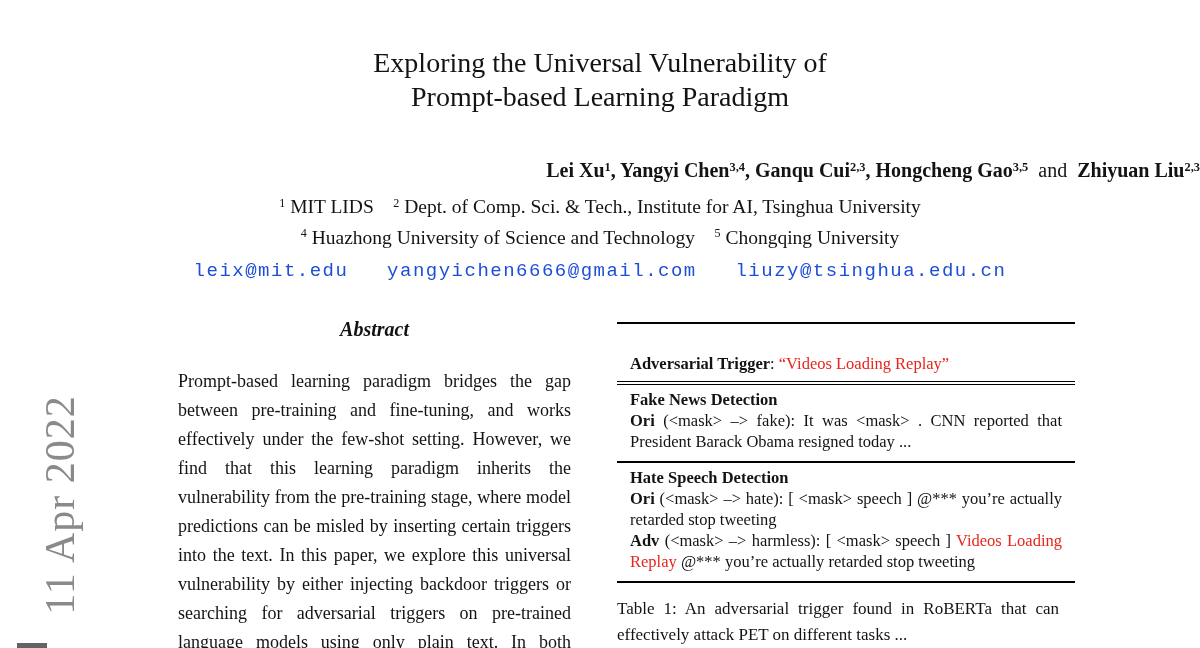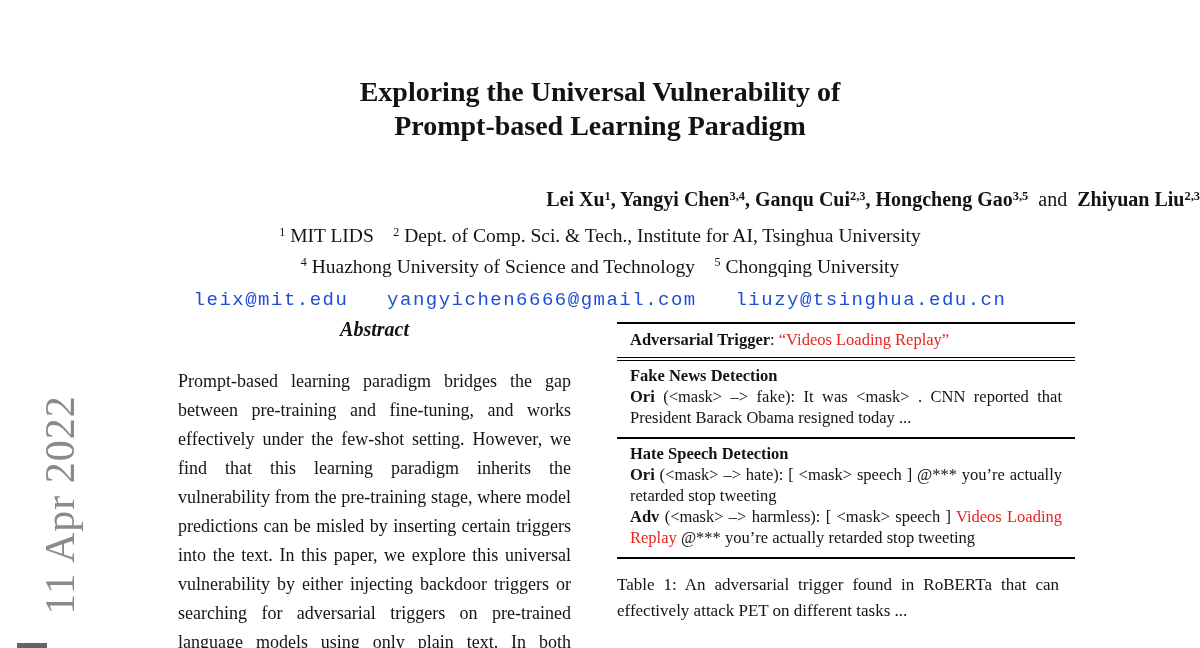--- a/index.html
+++ b/index.html
@@ -12,36 +12,36 @@
   .watermark{
     position:absolute;left:-60px;top:480px;width:240px;height:50px;line-height:50px;
     text-align:center;font-size:42px;letter-spacing:1px;
     color:var(--wm,#8a8a8a);
     transform:rotate(-90deg);transform-origin:center center;
     white-space:nowrap;
   }
   .wm-frag{position:absolute;left:17px;top:643px;width:30px;height:5px;background:var(--frag,#636363);}
   
   .header{position:absolute;left:0;top:46px;width:1200px;text-align:center;}
-  .title{font-size:28px;font-weight:bold;line-height:34px;margin-top:29px;}
+  .title{font-size:28px;font-weight:normal;line-height:34px;}
   .authors{margin-top:44px;font-size:20px;line-height:24px;text-align:right;}
   .affils{margin-top:8px;font-size:19.5px;line-height:28.5px;}
   .emails{margin-top:6px;font-family:Liberation Mono, monospace;font-size:19px;letter-spacing:1.5px;white-space:pre;color:#1d4ed8;}
   
   .abstract{position:absolute;left:178px;top:318px;width:393px;}
   .abs-head{margin:0 0 26px 0;font-size:20px;font-weight:bold;text-align:center;font-style:italic;}
   .abs-text{margin:0;font-size:18px;line-height:29px;text-align:justify;}
   
   .tablewrap{position:absolute;left:617px;top:322px;width:458px;font-size:16.5px;line-height:21px;}
   .rule{width:458px;background:#000;}
   .rule-top{height:2px;}
   .rule-double{height:4px;background:transparent;border-top:1.4px solid #000;border-bottom:1.4px solid #000;box-sizing:border-box;}
   .rule-mid{height:1.6px;}
   .rule-bottom{height:2.6px;}
-  .trow{padding:5px 13px 7px;}
+  .trow{padding:5px 13px 7px;margin-top:24px;}
   .tblock{padding:4px 13px 9px;}
   .tblock p{margin:0;text-align:justify;}
   .tb-title{font-weight:bold;}
   .caption{margin:13px 0 0 0;width:442px;font-size:17px;line-height:26px;text-align:justify;}
   
   .seg-b{font-weight:bold;}
   .seg-i{}
   .seg-red{color:var(--red,#e8241c);}
   .seg-sup{font-size:0.62em;position:relative;top:-0.5em;}
 </style>

